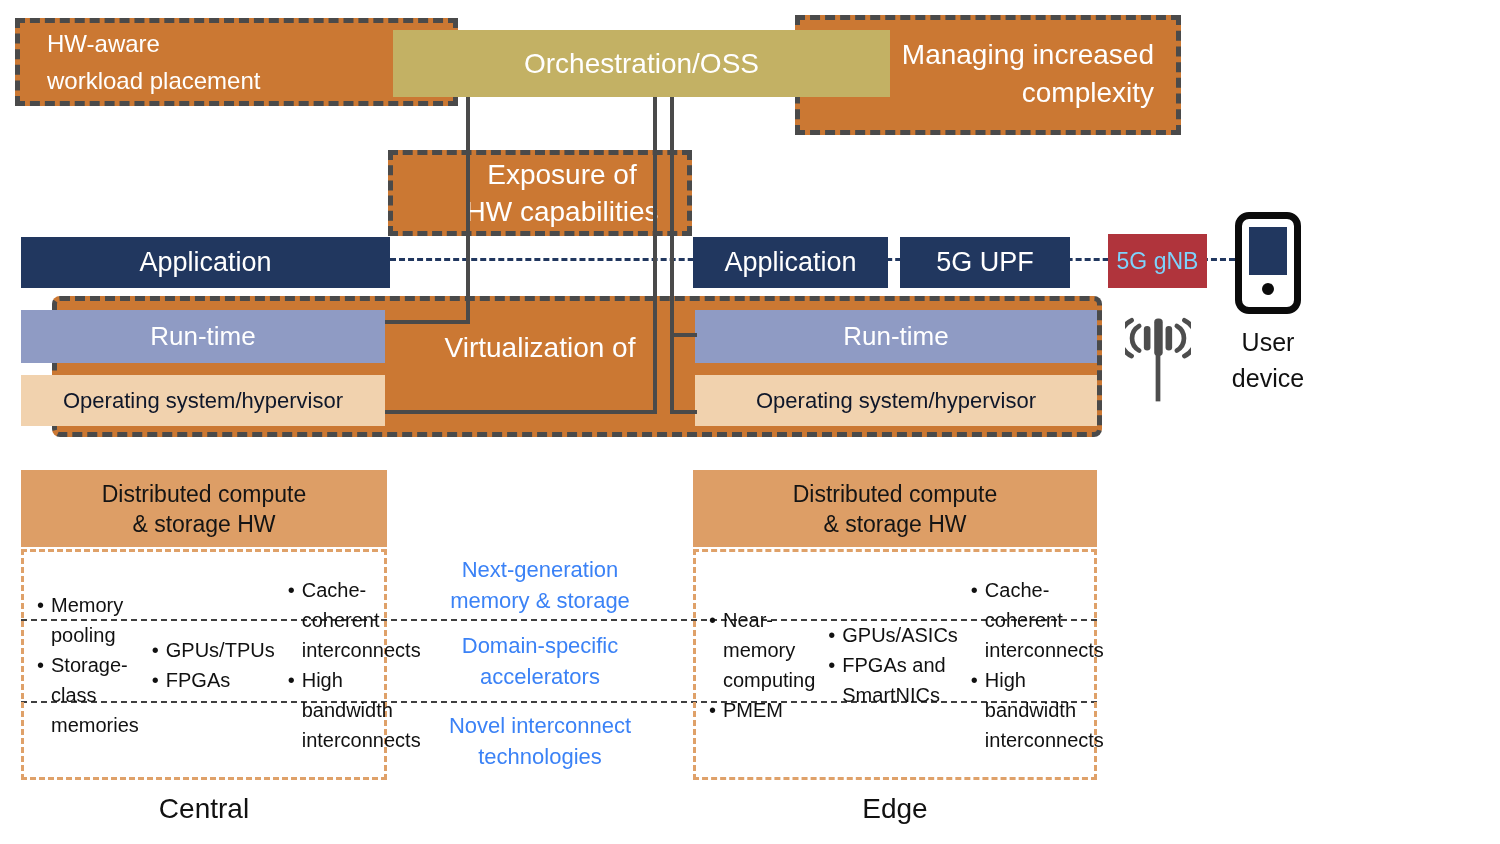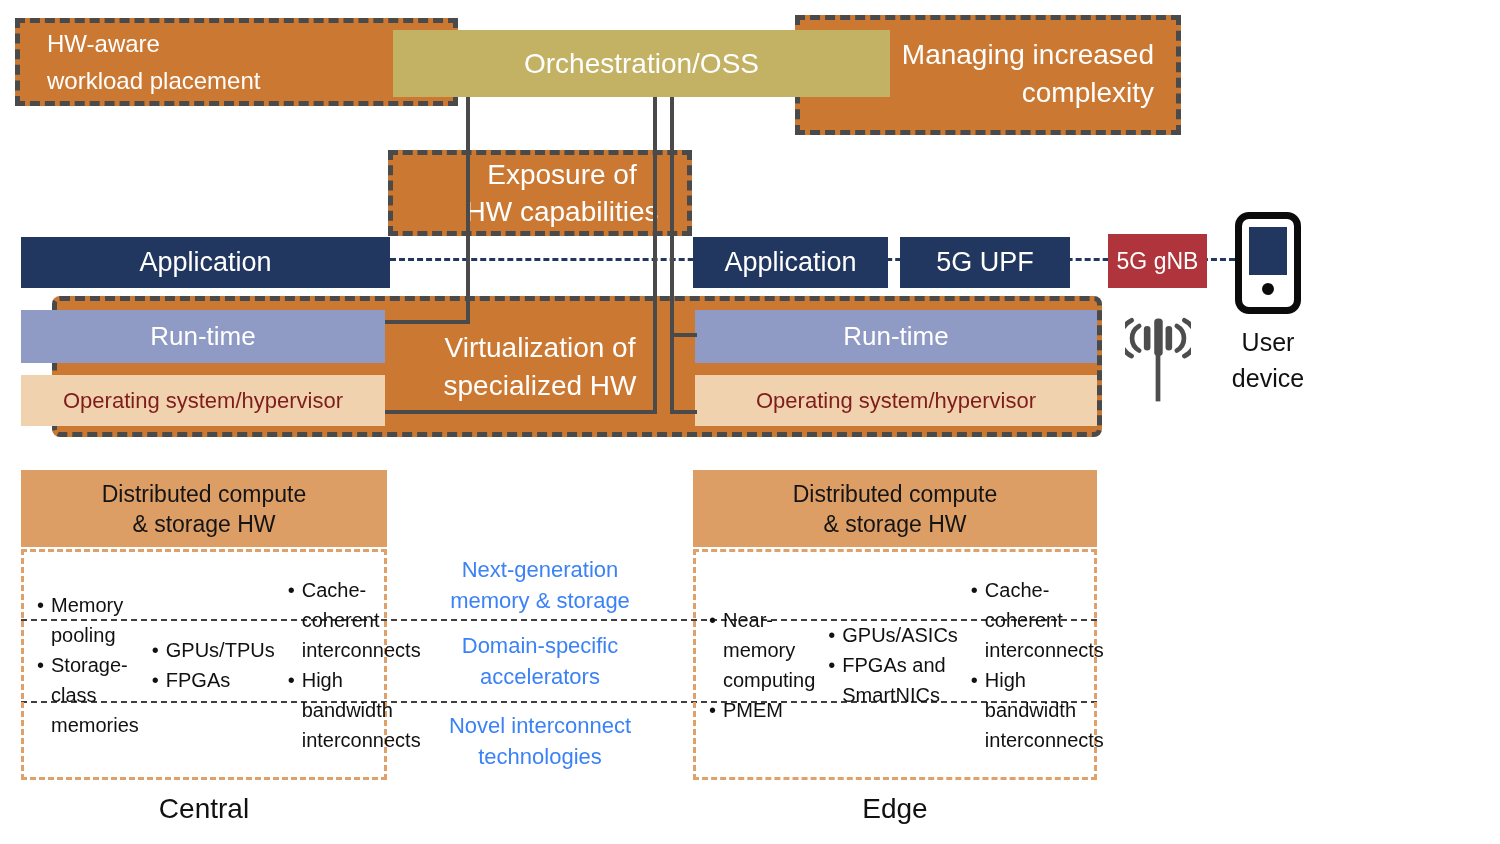--- a/index.html
+++ b/index.html
@@ -14,23 +14,23 @@
     height: 844px;
     background: #ffffff;
     overflow: hidden;
   }
   .abs { position: absolute; }
 
   
   .orange  { background: #CB7833; color: #ffffff; }
   .olive   { background: #C3B164; color: #ffffff; }
   .navybox { background: #21375F; color: #ffffff; }
-  .redbox  { background: #B0343C; color: #ffffff; text-align: right; }
+  .redbox  { background: #B0343C; color: #7dd3fc; text-align: right; }
   .bluebox { background: #8F9BC4; color: #ffffff; }
-  .peach   { background: #F1D2AE; color: #7f1d1d; }
+  .peach   { background: #F1D2AE; color: #0f172a; }
   .tanbox  { background: #DD9E66; color: #141414; }
 
   .darkdash { border: 5px dashed #4a4a4a; }
 
   .flexc { display: flex; align-items: center; justify-content: center; }
   .flexcol { display: flex; flex-direction: column; justify-content: center; }
 
   
   .hw-aware { left:15px; top:18px; width:443px; height:88px; padding-left:27px;
               font-size:24px; line-height:37px; z-index:2; }
@@ -141,21 +141,20 @@
     <span>5G UPF</span>
   </div>
   <div class="abs redbox flexc gnb">
     <span>5G gNB</span>
   </div>
 
   <div class="abs orange darkdash container"></div>
 
   <div class="abs virtualization">
     <div>Virtualization of</div>
-    <div>specialized HW</div>
   </div>
 
   <div class="abs bluebox flexc runtime-left">
     <span>Run-time</span>
   </div>
   <div class="abs peach flexc os-left">
     <span>Operating system/hypervisor</span>
   </div>
   <div class="abs bluebox flexc runtime-right">
     <span>Run-time</span>

